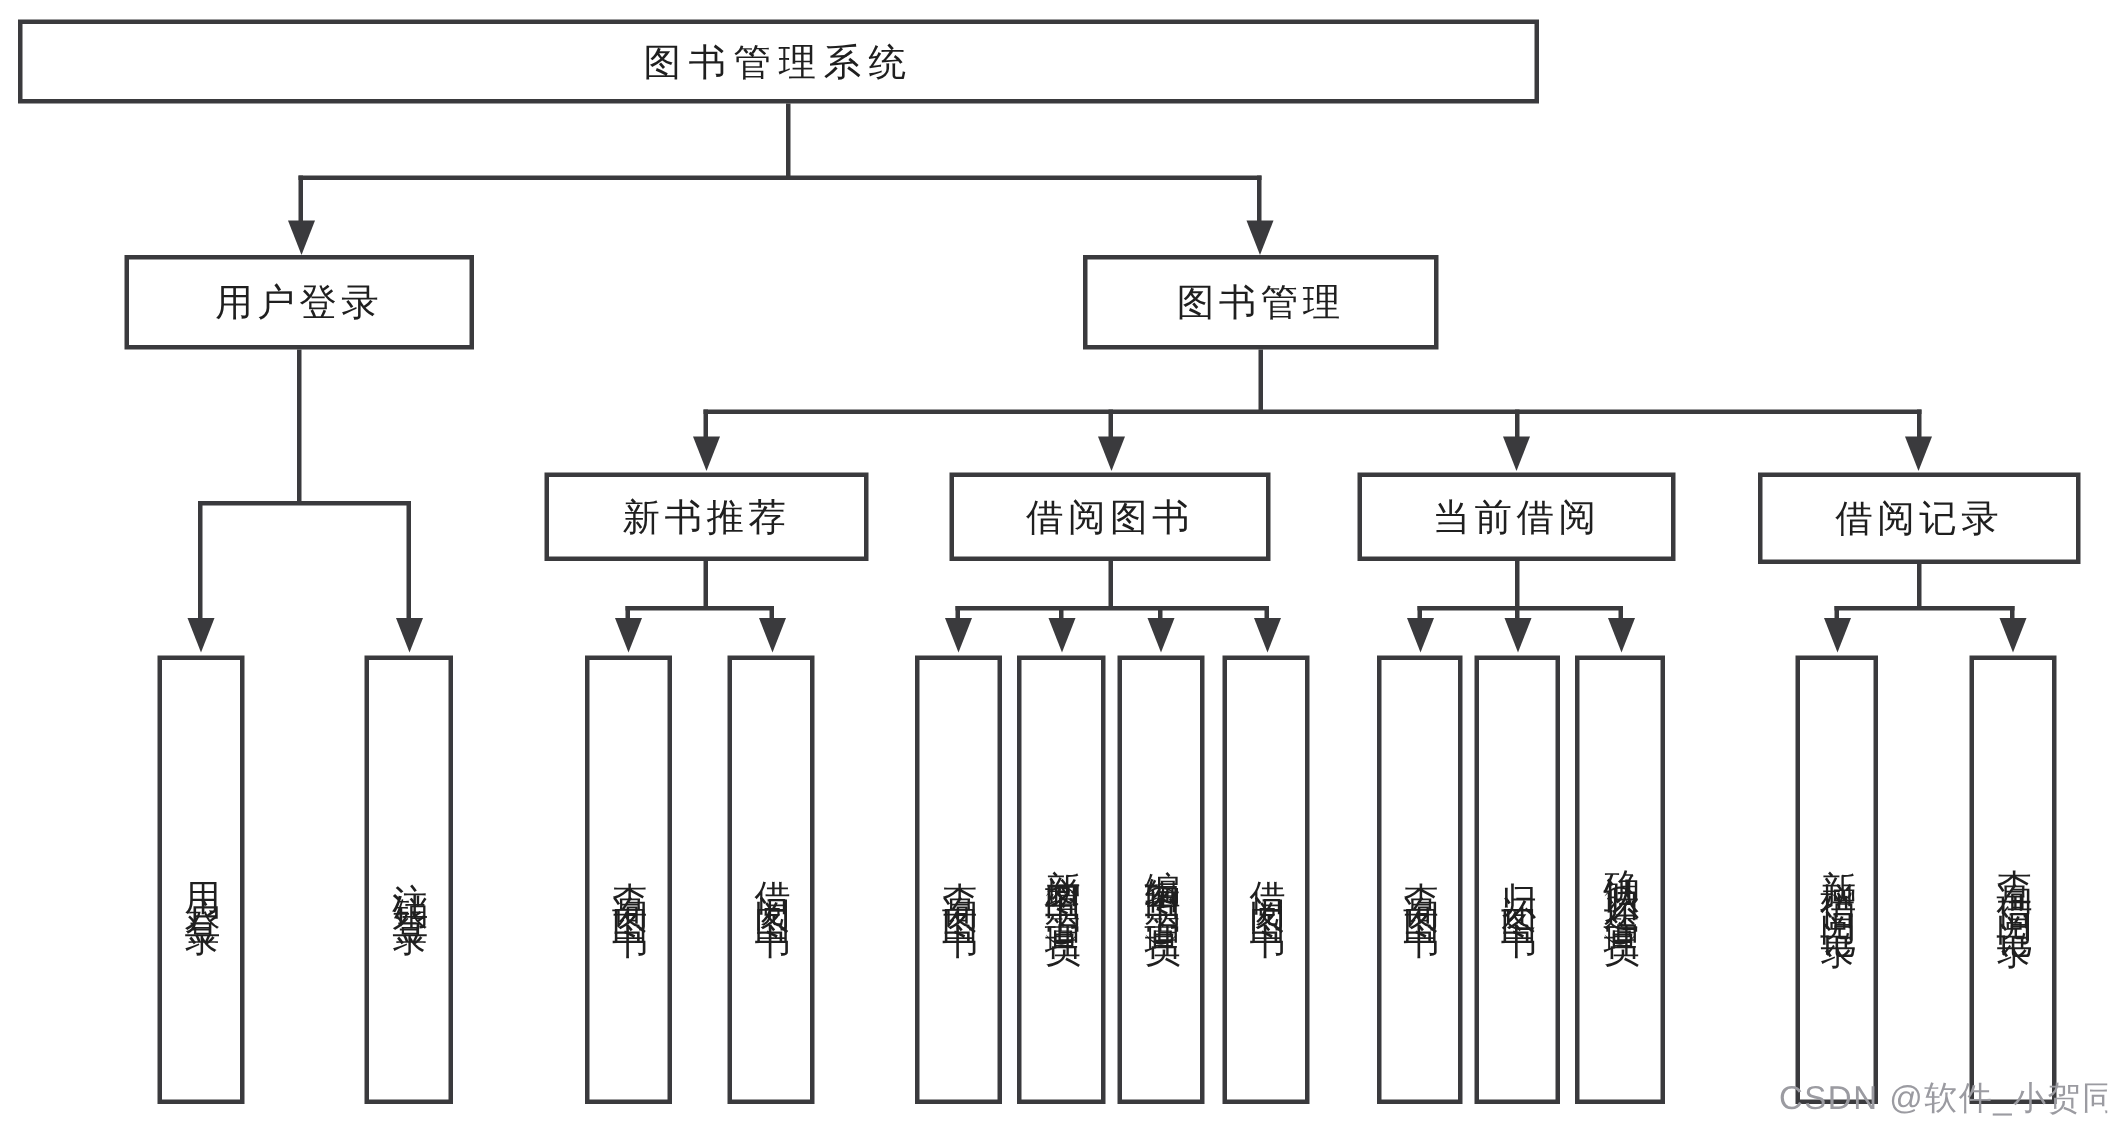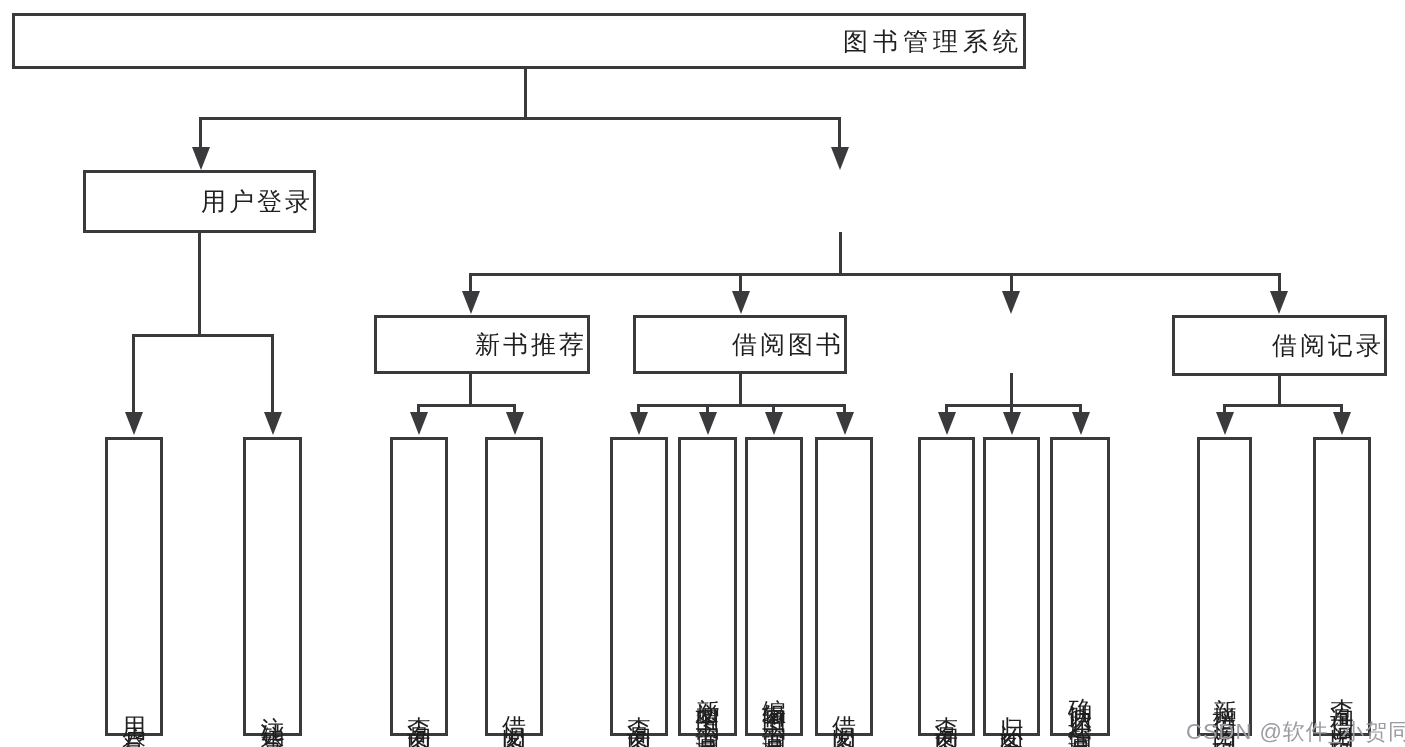--- a/index.html
+++ b/index.html
@@ -2,21 +2,21 @@
 <html><head>
 <meta charset="utf-8">
 <style>
   html,body{margin:0;padding:0;background:#ffffff;}
   .canvas{
     position:relative;width:1405px;height:747px;background:#ffffff;
     font-family:"Liberation Sans","DejaVu Sans",sans-serif;overflow:hidden;
   }
   .box{
     position:absolute;box-sizing:border-box;border:3px solid #3a3a3d;background:#ffffff;
-    display:flex;align-items:center;justify-content:flex-end;color:#1f1f1f;
+    display:flex;align-items:center;justify-content:center;color:#1f1f1f;
   }
   .hbox{font-size:25px;letter-spacing:3px;}
   .root{font-size:25px;letter-spacing:5px;}
   .vbox{writing-mode:vertical-rl;text-orientation:mixed;font-size:24px;}
   .ls9{letter-spacing:9px;}
   .ls6{letter-spacing:6px;}
   .line{position:absolute;background:#3a3a3d;}
   .arrow{
     position:absolute;width:0;height:0;
     border-left:9px solid transparent;border-right:9px solid transparent;
@@ -92,26 +92,32 @@
   <div class="arrow" style="left:1216px;top:412px;"></div>
   <div class="arrow" style="left:1333px;top:412px;"></div>
 
   <div class="box root" style="left:12px;top:13px;width:1014px;height:56px;">
     <span>图书管理系统</span>
   </div>
 
   <div class="box hbox" style="left:83px;top:170px;width:233px;height:63px;">
     <span>用户登录</span>
   </div>
+  <div class="box hbox" style="left:722px;top:170px;width:237px;height:63px;">
+    <span>图书管理</span>
+  </div>
 
-  <div class="box hbox" style="left:374px;top:315px;width:216px;height:59px;">
+  <div class="box hbox" style="left:363px;top:315px;width:216px;height:59px;">
     <span>新书推荐</span>
   </div>
   <div class="box hbox" style="left:633px;top:315px;width:214px;height:59px;">
     <span>借阅图书</span>
+  </div>
+  <div class="box hbox" style="left:905px;top:315px;width:212px;height:59px;">
+    <span>当前借阅</span>
   </div>
   <div class="box hbox" style="left:1172px;top:315px;width:215px;height:61px;">
     <span>借阅记录</span>
   </div>
 
   <div class="box vbox ls9" style="left:105px;top:437px;width:58px;height:299px;">
     <span>用户登录</span>
   </div>
   <div class="box vbox ls9" style="left:243px;top:437px;width:59px;height:299px;">
     <span>注销登录</span>

